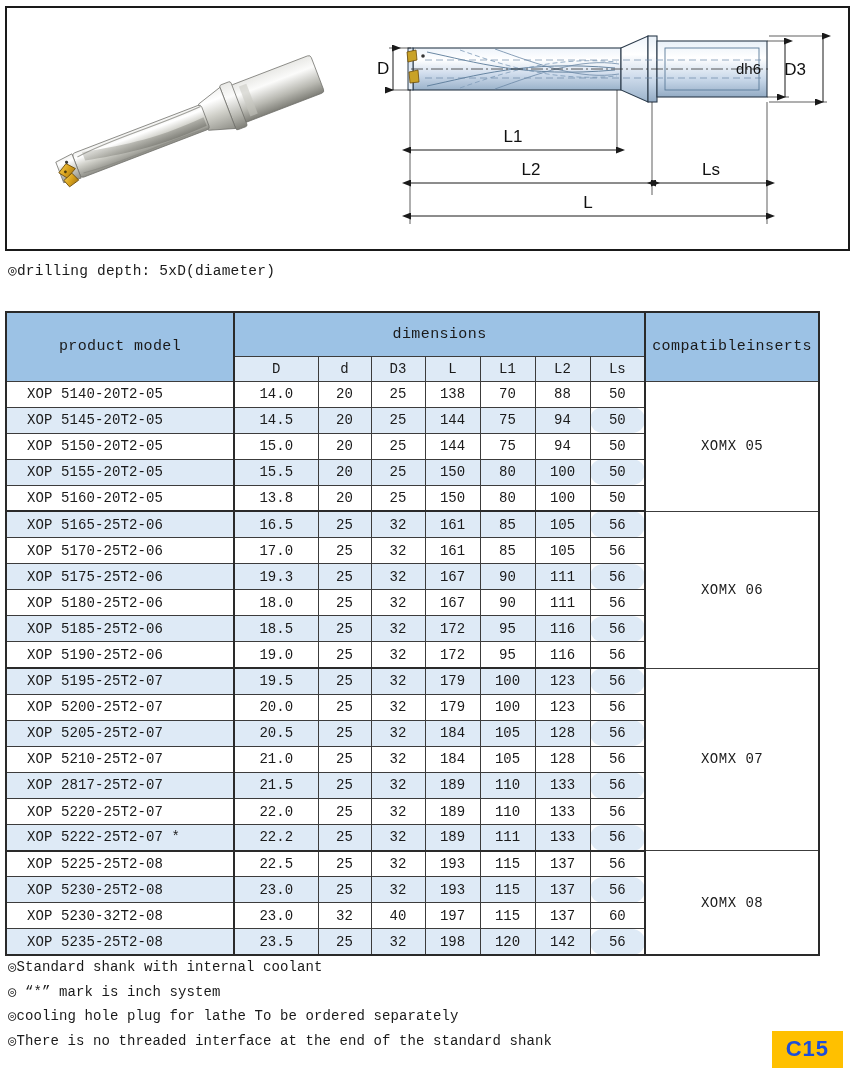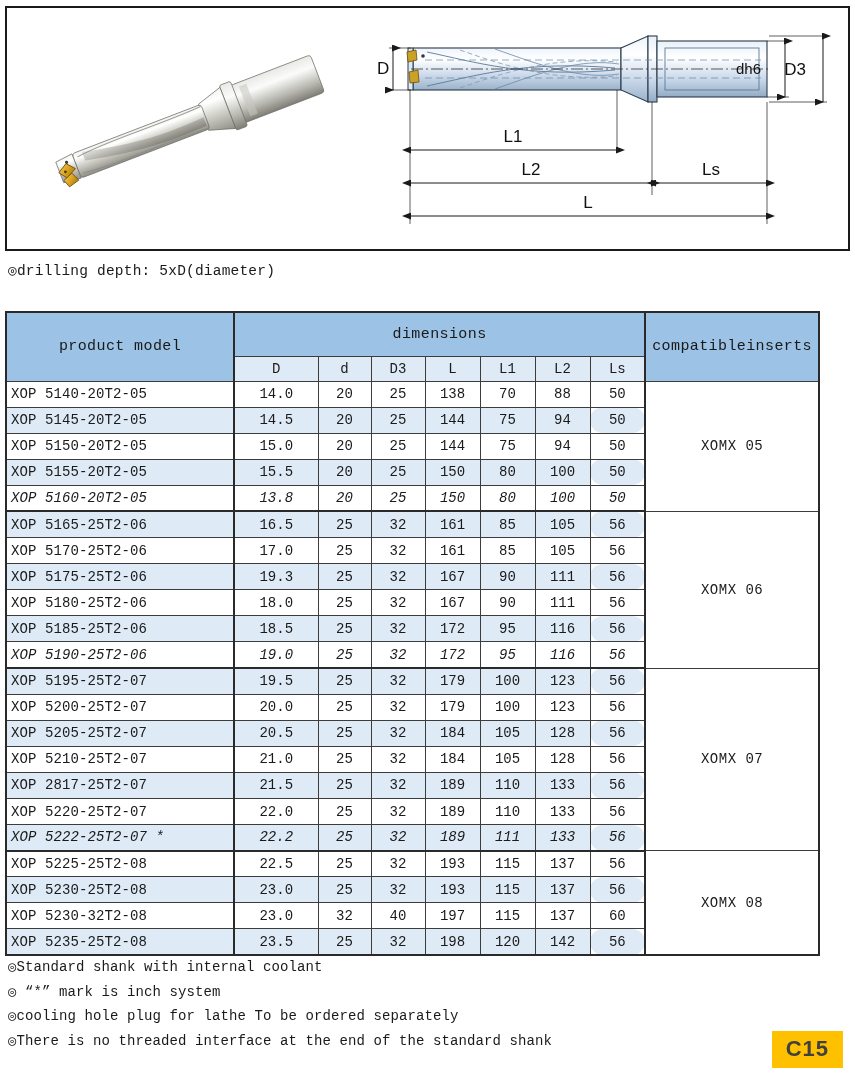--- a/index.html
+++ b/index.html
@@ -75,33 +75,33 @@
   .c-d  { width: 53px; }
   .c-D3 { width: 54px; }
   .c-L  { width: 55px; }
   .c-L1 { width: 55px; }
   .c-L2 { width: 55px; }
   .c-Ls { width: 55px; }
   .c-ins{ width: 174px; }
 
   td.model {
     text-align: left;
-    padding-left: 4px;
+    padding-left: 20px;
     letter-spacing: 0.1px;
     white-space: nowrap;
   }
   tr.alt td { background: #deeaf6; }
   tr.plain td { background: #ffffff; }
   td.insert-cell {
     background: #ffffff !important;
     border-left: 2px solid #2a2a2a;
     font-size: 14px;
     letter-spacing: 0.5px;
   }
-  td.group-end { border-bottom: 2px solid #2a2a2a; font-style: italic; }
+  td.group-end { border-bottom: 2px solid #2a2a2a; }
   .spec-table .thead-main th.model-head { border-right: 2px solid #2a2a2a; }
   .spec-table .thead-main th.ins-head { border-left: 2px solid #2a2a2a; }
   td.sep-left { border-left: 2px solid #2a2a2a; }
   .spec-table tr.thead-sub th.sub-D { border-left: 2px solid #2a2a2a; }
   .spec-table tr.thead-sub th.sub-Ls { border-right: 2px solid #2a2a2a; }
   td.lastcol { border-right: 2px solid #2a2a2a; border-radius: 13px; }
   .spec-table { border: 2px solid #2a2a2a; }
 
   
   .notes {
@@ -111,21 +111,21 @@
     font-size: 14px;
     line-height: 24.5px;
   }
   .notes .note { white-space: nowrap; letter-spacing: 0.1px; }
 
   
   .page-badge {
     position: absolute;
     right: 12px; bottom: 12px;
     background: #ffc000;
-    color: #404040;
+    color: #1d4ed8;
     font-size: 22px;
     font-weight: bold;
     letter-spacing: 1px;
     padding: 5px 14px 6px 14px;
     font-family: "Liberation Sans", sans-serif;
   }
 </style>
 </head>
 <body>
 

